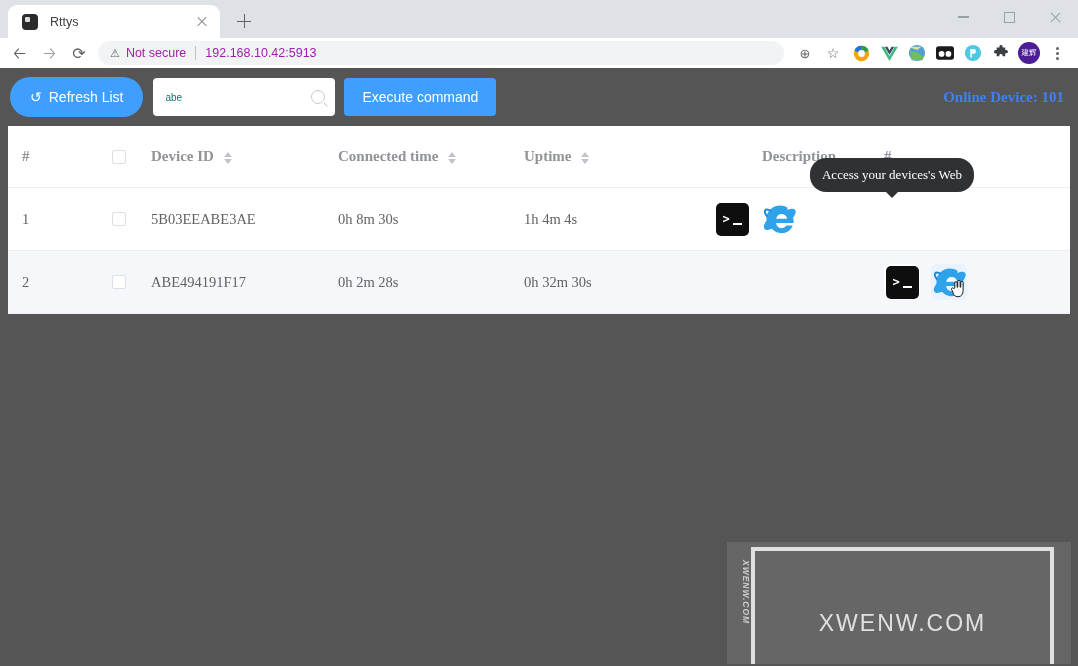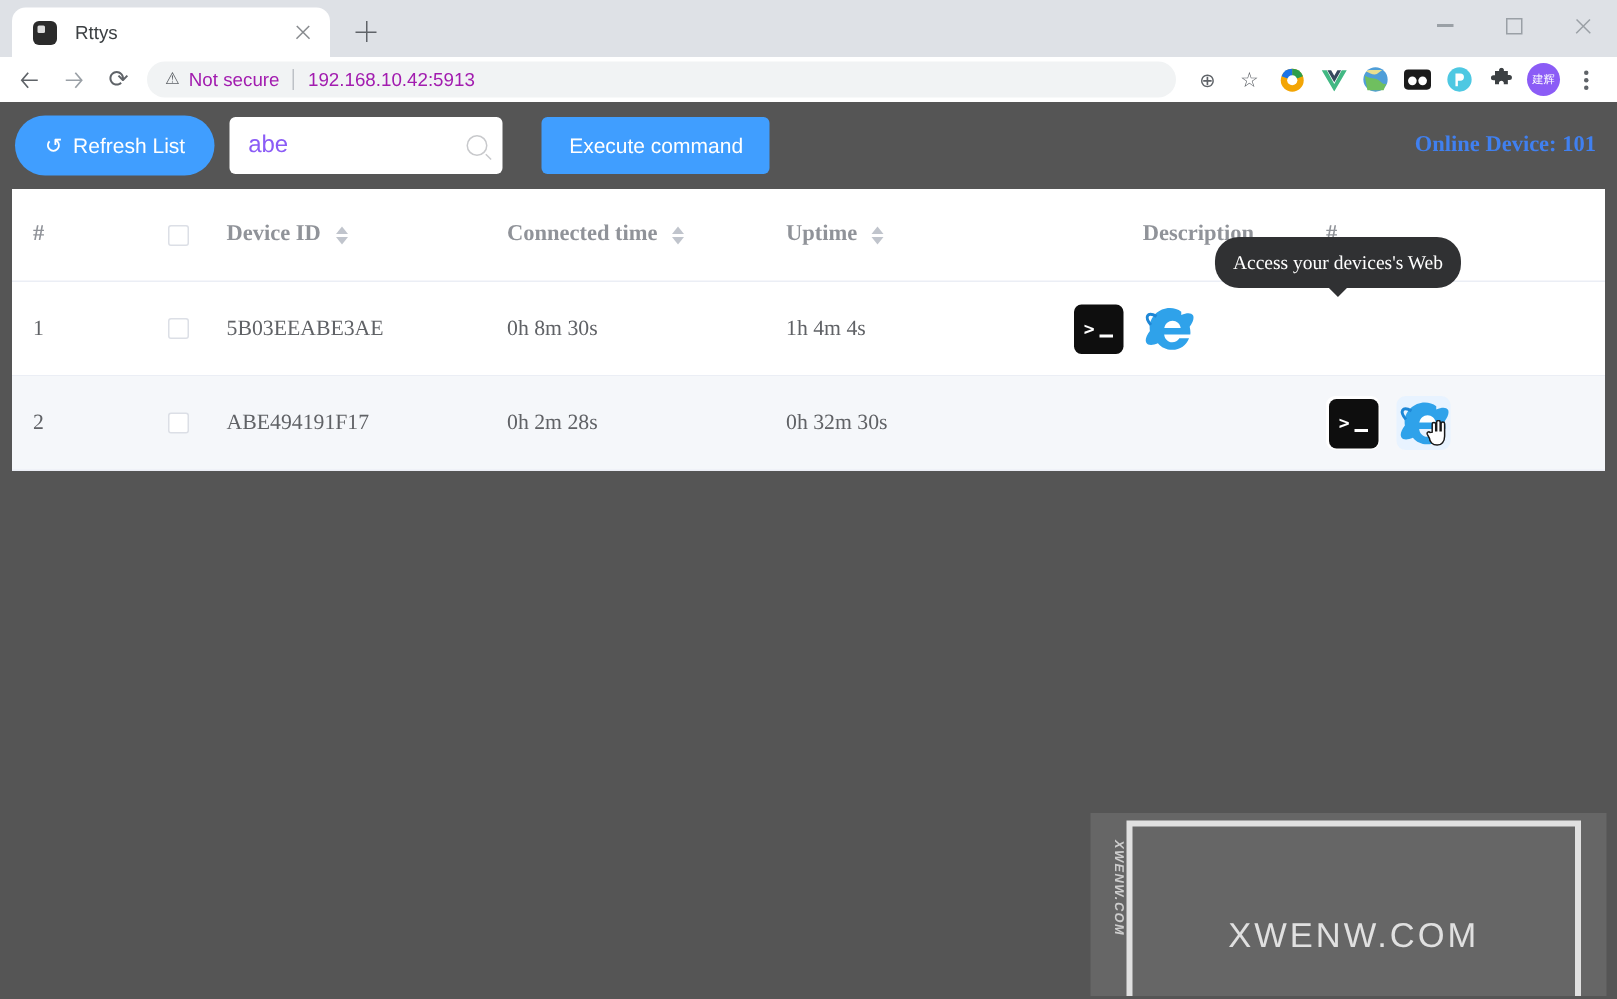--- a/index.html
+++ b/index.html
@@ -141,21 +141,21 @@
   .tb-icon {
     width: 26px; height: 26px;
     display: flex; align-items: center; justify-content: center;
     margin-left: 2px;
     flex: none;
   }
   .zoom-glyph { font-size: 13px; color: #5f6368; }
   .star-glyph { font-size: 14px; color: #5f6368; }
   .avatar-pill {
     width: 22px; height: 22px; border-radius: 50%;
-    background: #8b5cf6; color: #fff;
+    background: #4c1d95; color: #fff;
     font-size: 7.5px; display: flex; align-items: center; justify-content: center;
   }
   .kebab { width: 14px; height: 16px; position: relative; }
   .kebab i {
     position: absolute; left: 6px;
     width: 3px; height: 3px; border-radius: 50%;
     background: #5f6368;
   }
   .kebab i:nth-child(1) { top: 2px; }
   .kebab i:nth-child(2) { top: 7px; }
@@ -195,22 +195,22 @@
     background: #fff;
     border-radius: 4px;
     margin-left: 10px;
     display: flex; align-items: center;
     padding: 0 10px 0 12px;
     flex: none;
   }
   .search-wrap input {
     flex: 1; min-width: 0;
     border: none; outline: none;
-    font-size: 16px;
-    color: #8b5cf6;
+    font-size: 10px;
+    color: #0f766e;
     font-family: "Liberation Sans", sans-serif;
     background: transparent;
   }
   .search-mag {
     width: 14px; height: 14px;
     border: 1.4px solid #c8c9cc;
     border-radius: 50%;
     position: relative; flex: none;
   }
   .search-mag::after {
@@ -219,21 +219,21 @@
     width: 5px; height: 1.4px;
     background: #c8c9cc;
     transform: rotate(45deg);
   }
 
   .btn-exec {
     background: #409eff;
     color: #fff; border: none; border-radius: 4px;
     height: 38px; padding: 0 18px;
     font-size: 14px;
-    margin-left: 26px;
+    margin-left: 9px;
     font-family: "Liberation Sans", sans-serif;
     cursor: pointer;
     white-space: nowrap;
   }
   .online-count {
     position: absolute; right: 14px; top: 50%;
     transform: translateY(-50%);
     color: #4080f0;
     font-family: "Liberation Serif", serif;
     font-weight: bold;

